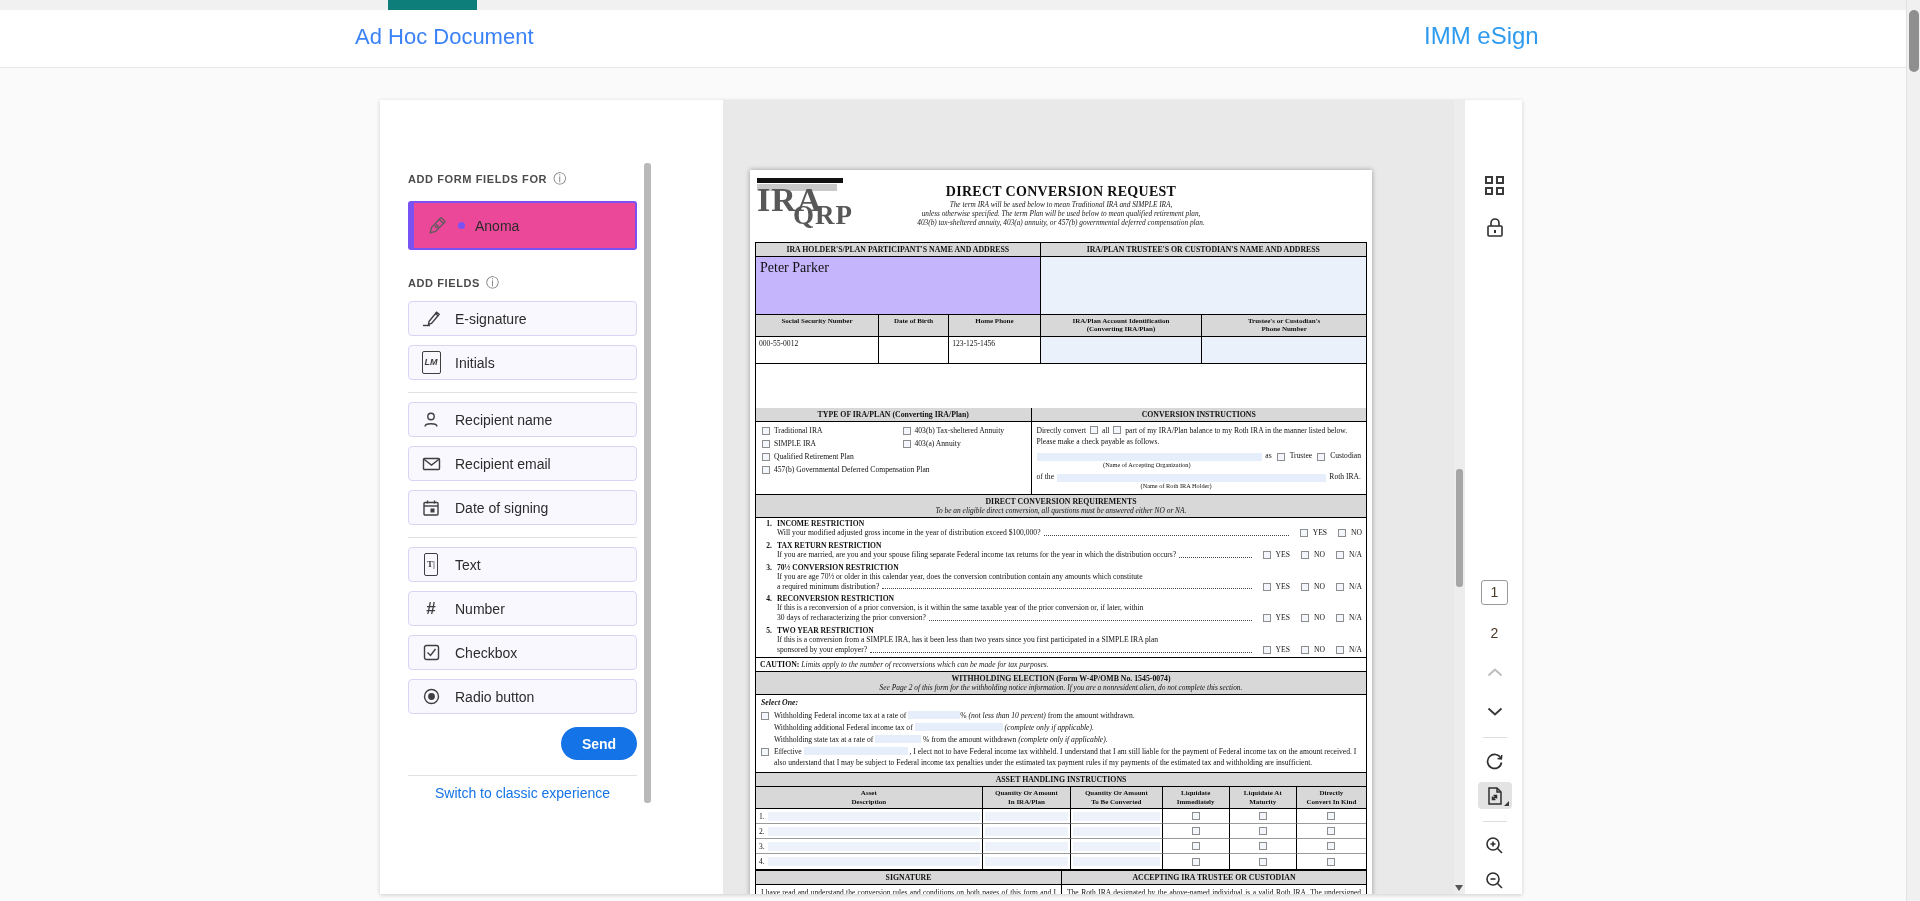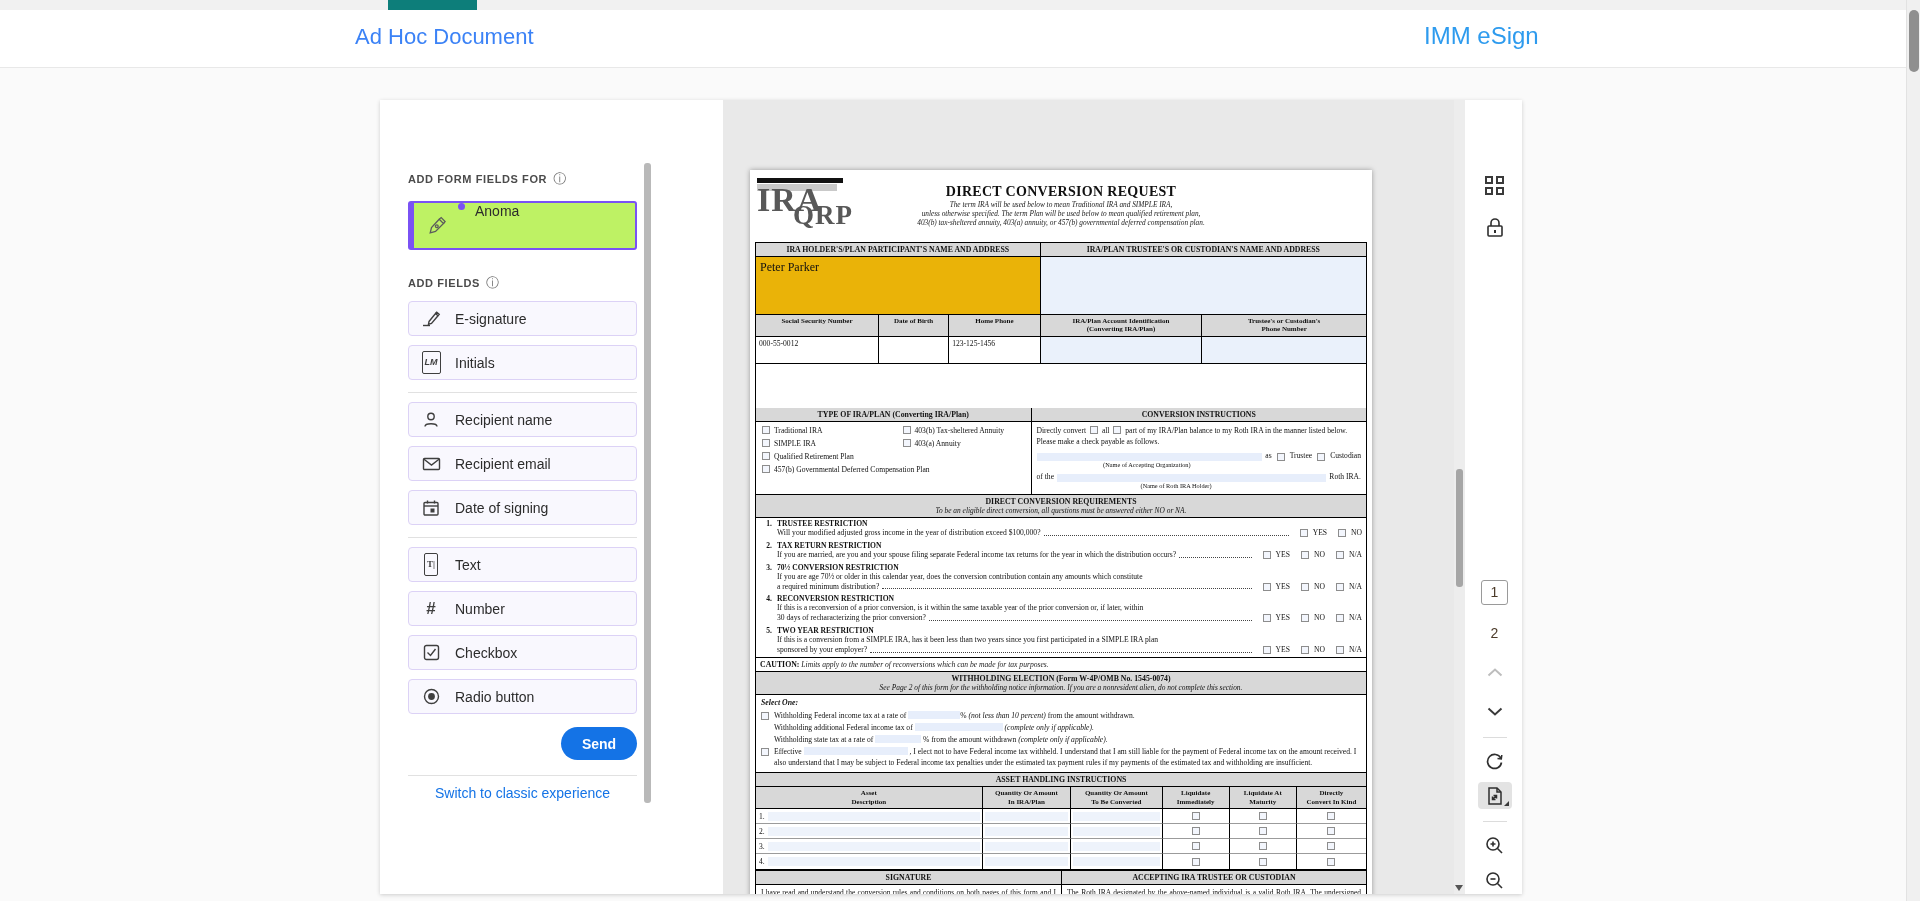--- a/index.html
+++ b/index.html
@@ -24,22 +24,22 @@
   
   .card { position:absolute; left:380px; top:100px; width:1142px; height:794px; background:#ffffff;
           box-shadow:0 1px 4px rgba(0,0,0,.18); overflow:hidden; }
 
   
   .sidebar { position:absolute; left:28px; top:0; width:229px; height:100%; }
   .side-label { margin-top:70px; font-size:11px; font-weight:bold; letter-spacing:.6px; color:#4b4b4b;
                 display:flex; align-items:center; gap:6px; }
   .side-label.second { margin-top:24px; }
   .info-glyph { font-size:13px; color:#747474; font-weight:normal; }
-  .anoma-box { margin-top:13px; height:49px; background:#bef264; border:2px solid #7a52f4; border-left:6px solid #7a52f4;
-               border-radius:3px; display:flex; gap:10px; padding:0 12px; }
+  .anoma-box { margin-top:13px; height:49px; background:#ec4899; border:2px solid #7a52f4; border-left:6px solid #7a52f4;
+               border-radius:3px; display:flex; align-items:center; gap:10px; padding:0 12px; }
   .anoma-label { font-size:14px; color:#2c2c2c; }
   .dot { width:7px; height:7px; border-radius:50%; background:#7a52f4; }
   .field-item { height:35px; border:1px solid #dcd2f6; background:#f9f8fe; border-radius:4px;
                 display:flex; align-items:center; gap:13px; padding:0 11px; margin-top:9px;
                 font-size:14px; color:#2c2c2c; cursor:pointer; }
   .field-item:first-of-type { margin-top:13px; }
   .f-icon { width:22px; display:flex; justify-content:center; align-items:center; color:#3f3f3f; }
   .initials-glyph { border:1.5px solid #3f3f3f; border-radius:2px; font-size:9px; font-weight:bold;
                     font-style:italic; padding:6px 2px; line-height:1; color:#3f3f3f;}
   .hash-glyph { font-size:17px; font-weight:bold; color:#3f3f3f; }
@@ -95,36 +95,36 @@
 
   .sec { border:1px solid #000; margin-top:-1px; }
   .sec.first { margin-top:4px; }
   .ghead { background:#d8d8d8; font-weight:bold; text-align:center; font-size:7.8px; padding:2px 0;
            border-bottom:1px solid #000; }
   .ghead .it { font-weight:normal; font-style:italic; display:block; font-size:7.4px; }
 
   .split2 { display:grid; grid-template-columns:46.5% 53.5%; }
   .split2 > div + div { border-left:1px solid #000; }
   .namebody { height:58px; }
-  .namebody .left { padding:3px 4px; font-size:12px; background:#eab308; }
+  .namebody .left { padding:3px 4px; font-size:14px; background:#c4b5fd; }
   .namebody .right { background:#eaf1fb; }
 
   .idrow { display:grid; grid-template-columns:20% 11.5% 15% 26.5% 27%; }
   .idrow > div { border-left:1px solid #000; }
   .idrow > div:first-child { border-left:none; }
   .idhead { background:#d8d8d8; font-weight:bold; text-align:center; font-size:7px; line-height:1.2;
             white-space:pre-line; border-top:1px solid #000; border-bottom:1px solid #000; padding:2px 0; }
   .idvals { height:26px; }
   .idvals .v { padding:2px 3px; font-size:7.6px; }
   .fillcell { background:#eaf1fb; }
 
   .typegrid { display:grid; grid-template-columns:45% 55%;margin-top:44px; }
   .typegrid > div + div { border-left:1px solid #000; }
   .opt-row { display:flex; gap:4px; align-items:center; margin-top:4px; padding:0 6px; font-size:7.6px; }
-  .opt { display:flex; gap:4px; align-items:center; }
+  .opt { display:flex; gap:4px; align-items:flex-end; }
   .opt.c1 { width:52%; }
   .cb { display:inline-block; width:8px; height:8px; border:1px solid #8d8d8d; background:#f3f6fd; flex:none; }
   .conv-body { padding:3px 5px 4px; font-size:7.6px; line-height:1.45; }
   .inlinecb { display:inline-block; width:8px; height:8px; border:1px solid #8d8d8d; background:#f3f6fd;
               vertical-align:-1px; margin:0 2px; }
   .blank { display:inline-block; background:#e7eefb; height:8px; vertical-align:-1px; }
   .convline { display:flex; align-items:flex-end; gap:3px; }
   .convline .grow { flex:1; background:#e7eefb; height:8px; }
   .cap { text-align:center; font-size:6.3px; margin-top:-1px; }
   .cap.left { width:68%; }
@@ -428,21 +428,21 @@
 
         <div class="sec">
           <div class="ghead">
             <span>DIRECT CONVERSION REQUIREMENTS</span>
             <span class="it">To be an eligible direct conversion, all questions must be answered either NO or NA.</span>
           </div>
 
           <div class="req-item">
             <div class="req-t">
                 <span class="n">1.</span>
-              <span>TRUSTEE RESTRICTION</span>
+              <span>INCOME RESTRICTION</span>
               </div>
             <div class="req-line">
               <span>Will your modified adjusted gross income in the year of distribution exceed $100,000?</span>
               <span class="leader"></span>
               <span class="answers">
                 <span class="cb"></span>
                   <span>YES</span>
                 <span class="cb"></span>
                   <span>NO</span>
               </span>

